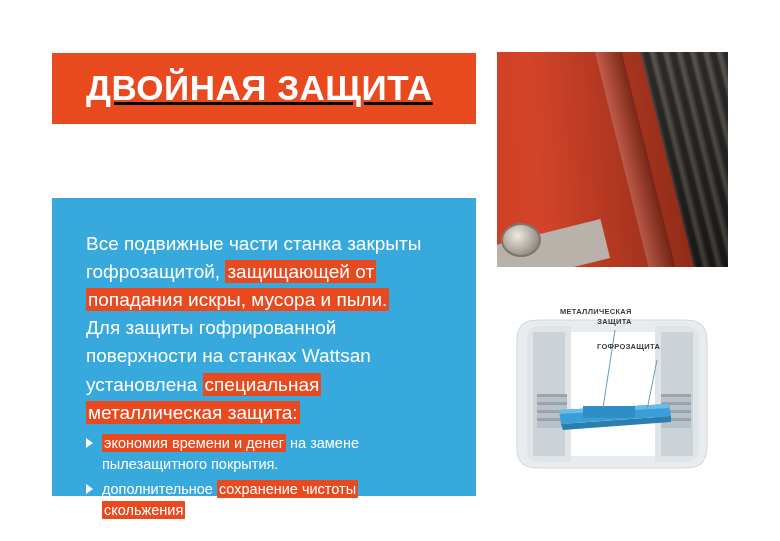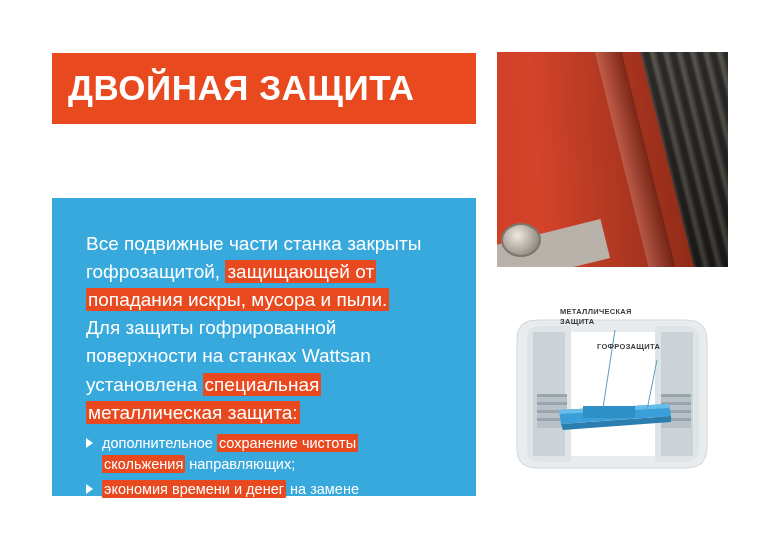--- a/index.html
+++ b/index.html
@@ -20,22 +20,23 @@
     background: #ffffff;
   }
 
   
   .title-block {
     position: absolute;
     left: 52px;
     top: 53px;
     width: 424px;
     background: #e8491f;
-    padding: 14px 22px 16px 16px;
+    padding: 14px 22px 16px 34px;
     box-sizing: border-box;
+    text-decoration: underline;
   }
   .title-line {
     color: #ffffff;
     font-size: 35px;
     font-weight: bold;
     letter-spacing: 0.5px;
     line-height: 1.18;
     white-space: nowrap;
   }
 
@@ -171,20 +172,21 @@
     transform: rotate(-14deg);
   }
 
   
   .diagram {
     position: absolute;
     left: 497px;
     top: 298px;
     width: 231px;
     height: 190px;
+    text-align: right;
   }
   .callout-label {
     position: absolute;
     font-size: 7.5px;
     font-weight: bold;
     color: #3c3c3c;
     letter-spacing: 0.3px;
     line-height: 1.3;
     white-space: nowrap;
   }
@@ -206,26 +208,26 @@
     <p class="para">
       <span>Все подвижные части станка закрыты гофрозащитой, </span><span class="hl">защищающей от</span><br>
       <span class="hl">попадания искры, мусора и пыли.</span><br>
       <span>Для защиты гофрированной поверхности на станках Wattsan установлена </span><span class="hl">специальная</span><br>
       <span class="hl">металлическая защита:</span>
     </p>
 
     <ul class="bullets">
       <li>
         <span class="tri"></span>
-        <span>дополнительное </span><span class="hl">сохранение чистоты</span><br>
-        <span class="hl">скольжения</span><span> направляющих;</span>
+        <span class="hl">экономия времени и денег</span><span> на замене пылезащитного покрытия.</span>
       </li>
       <li>
         <span class="tri"></span>
-        <span class="hl">экономия времени и денег</span><span> на замене пылезащитного покрытия.</span>
+        <span>дополнительное </span><span class="hl">сохранение чистоты</span><br>
+        <span class="hl">скольжения</span><span> направляющих;</span>
       </li>
     </ul>
   </div>
 
   <div class="photo-top">
     <div class="bellows"></div>
     <div class="bellows-shade"></div>
     <div class="dark-gap"></div>
     <div class="red-panel"></div>
     <div class="bottom-strip"></div>

